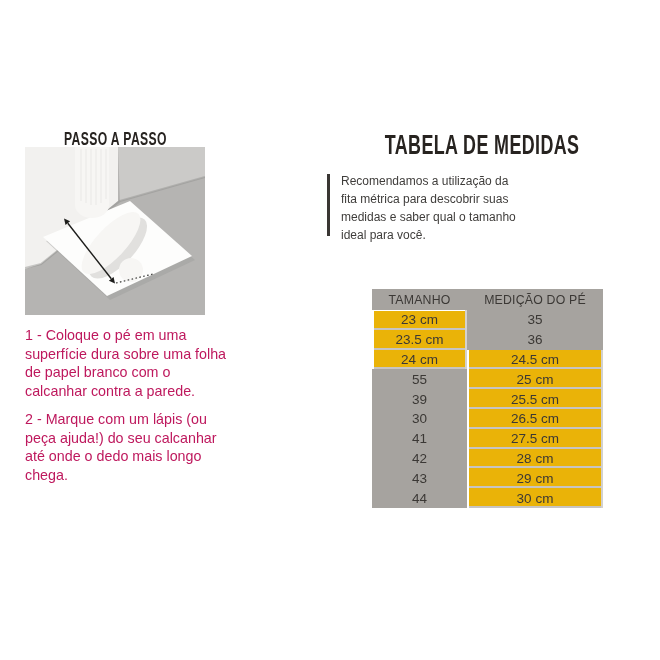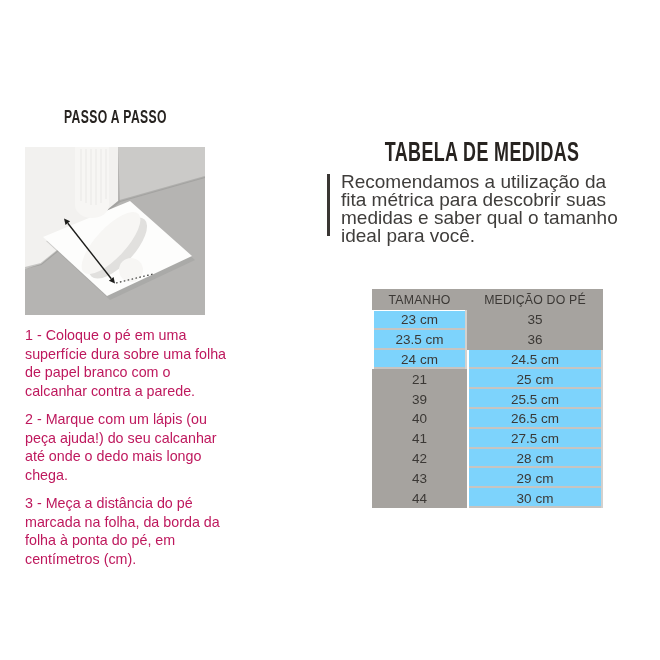--- a/index.html
+++ b/index.html
@@ -2,51 +2,51 @@
 <html><head>
 <meta charset="utf-8">
 <style>
   html,body{margin:0;padding:0;background:#ffffff;}
   .canvas{
     position:relative;width:660px;height:660px;background:#ffffff;overflow:hidden;
     font-family:"Liberation Sans",sans-serif;
   }
   
   .h-wrap{position:absolute;text-align:center;}
-  .h-left{left:25px;top:106px;width:180px;}
-  .h-right{left:330px;top:129px;width:246px;margin-top:7px;}
+  .h-left{left:25px;top:128px;width:180px;}
+  .h-right{left:330px;top:129px;width:246px;}
   .condensed{
     display:inline-block;font-weight:700;transform:scaleX(0.64);transform-origin:50% 50%;
     letter-spacing:0.6px;color:#272320;white-space:nowrap;
   }
   .h-left .condensed{font-size:19px;}
   .h-right .condensed{font-size:28px;}
 
   
   .photo{position:absolute;left:25px;top:147px;width:180px;height:168px;}
 
   
   .steps{position:absolute;left:25px;top:326px;width:245px;font-size:14.3px;line-height:18.5px;color:#be185d;}
   .steps p{margin:0 0 10px 0;white-space:pre-line;}
 
   
   .intro-bar{position:absolute;left:327px;top:174px;width:3px;height:62px;background:#3a3633;}
-  .intro{position:absolute;left:341px;top:173px;width:280px;font-size:19px;line-height:17.9px;color:#3f3d3b;white-space:pre-line;}
+  .intro{position:absolute;left:341px;top:173px;width:280px;font-size:12px;line-height:17.9px;color:#3f3d3b;white-space:pre-line;}
 
   
   .size-table{
     position:absolute;left:335px;top:289px;display:grid;
     grid-template-columns:95px 136px;grid-template-rows:21px repeat(11,19.8px);
     color:#3b3835;
     padding-left:37px;
   }
   .cell{display:flex;align-items:center;justify-content:center;font-size:13.5px;}
   .head{background:#a6a39f;font-size:12.3px;letter-spacing:0.2px;}
   .size{background:#a6a39f;}
-  .med{background:#7dd3fc;box-shadow:inset 2px 0 0 #ffffff, inset -2px 0 0 #d3d1ce, inset 0 -2px 0 #c7c4c1;}
+  .med{background:#eab308;box-shadow:inset 2px 0 0 #ffffff, inset -2px 0 0 #d3d1ce, inset 0 -2px 0 #c7c4c1;}
   .med.first{box-shadow:inset 2px 0 0 #ffffff, inset -2px 0 0 #d3d1ce, inset 0 -2px 0 #c7c4c1, inset 0 1px 0 #ffffff;}
 </style>
 </head>
 <body>
 
 <div class="canvas">
 
   <div class="h-wrap h-left">
     <span class="condensed">PASSO A PASSO</span>
   </div>
@@ -83,24 +83,20 @@
 
   <div class="steps">
     <p>1 - Coloque o pé em uma
 superfície dura sobre uma folha
 de papel branco com o
 calcanhar contra a parede.</p>
     <p>2 - Marque com um lápis (ou
 peça ajuda!) do seu calcanhar
 até onde o dedo mais longo
 chega.</p>
-    <p>3 - Meça a distância do pé
-marcada na folha, da borda da
-folha à ponta do pé, em
-centímetros (cm).</p>
   </div>
 
   <div class="h-wrap h-right">
     <span class="condensed">TABELA DE MEDIDAS</span>
   </div>
 
   <div class="intro-bar"></div>
   <div class="intro">Recomendamos a utilização da
 fita métrica para descobrir suas
 medidas e saber qual o tamanho
@@ -113,27 +109,27 @@
     <div class="cell med first">23 cm</div>
 
     <div class="cell size">35</div>
     <div class="cell med">23.5 cm</div>
 
     <div class="cell size">36</div>
     <div class="cell med">24 cm</div>
 
     <div class="cell med">24.5 cm</div>
 
-    <div class="cell size">21</div>
+    <div class="cell size">55</div>
     <div class="cell med">25 cm</div>
 
     <div class="cell size">39</div>
     <div class="cell med">25.5 cm</div>
 
-    <div class="cell size">40</div>
+    <div class="cell size">30</div>
     <div class="cell med">26.5 cm</div>
 
     <div class="cell size">41</div>
     <div class="cell med">27.5 cm</div>
 
     <div class="cell size">42</div>
     <div class="cell med">28 cm</div>
 
     <div class="cell size">43</div>
     <div class="cell med">29 cm</div>

